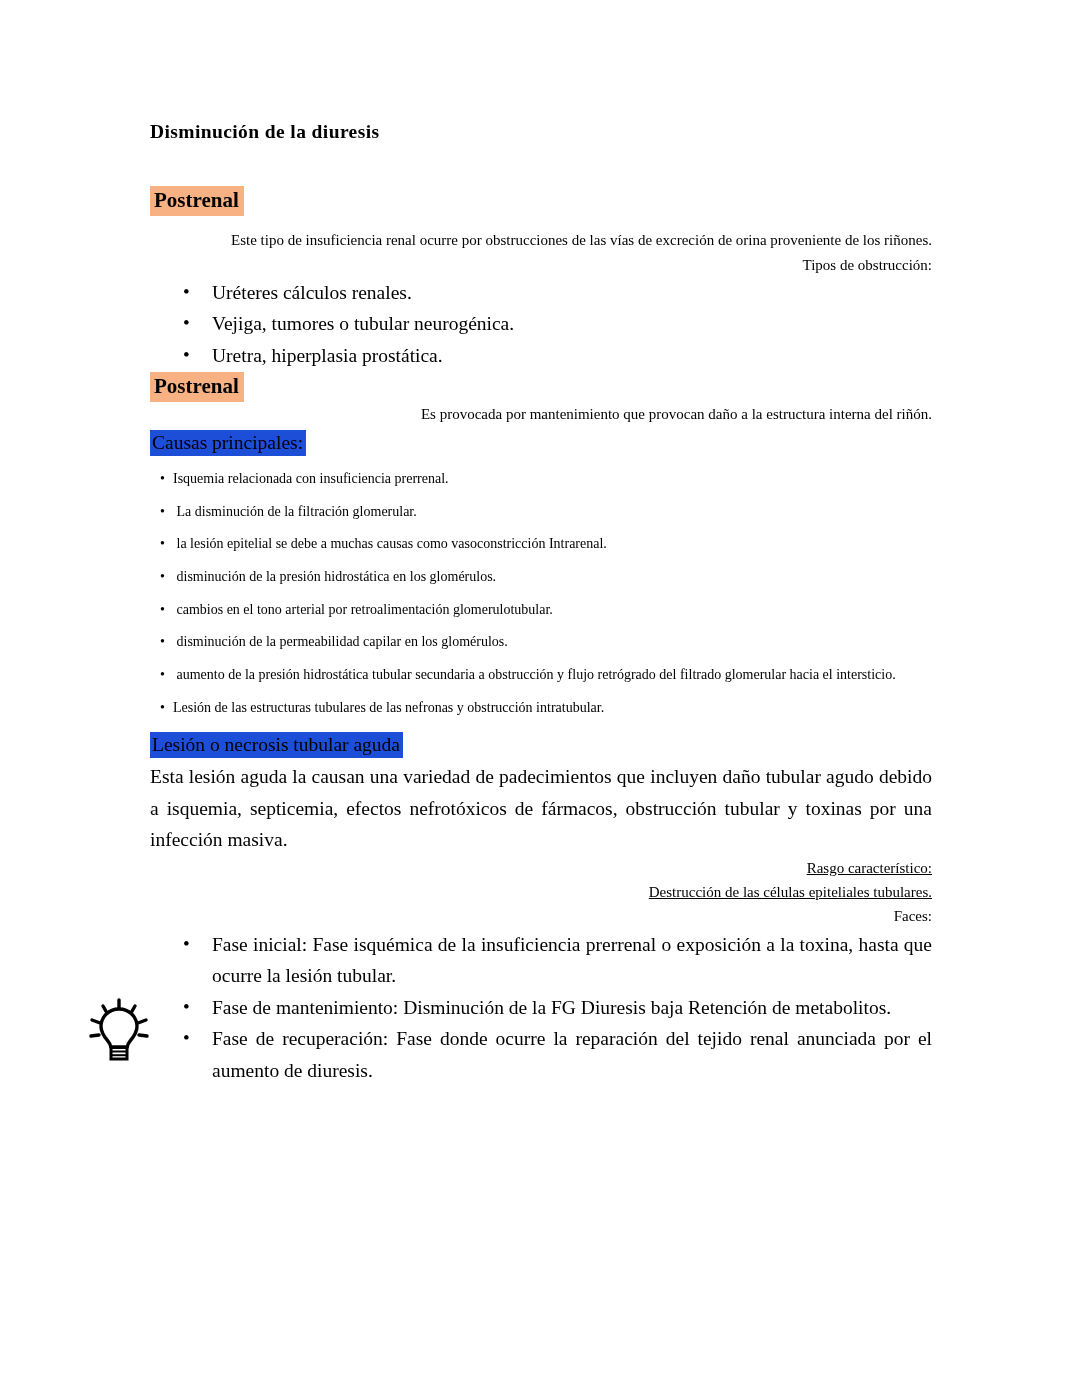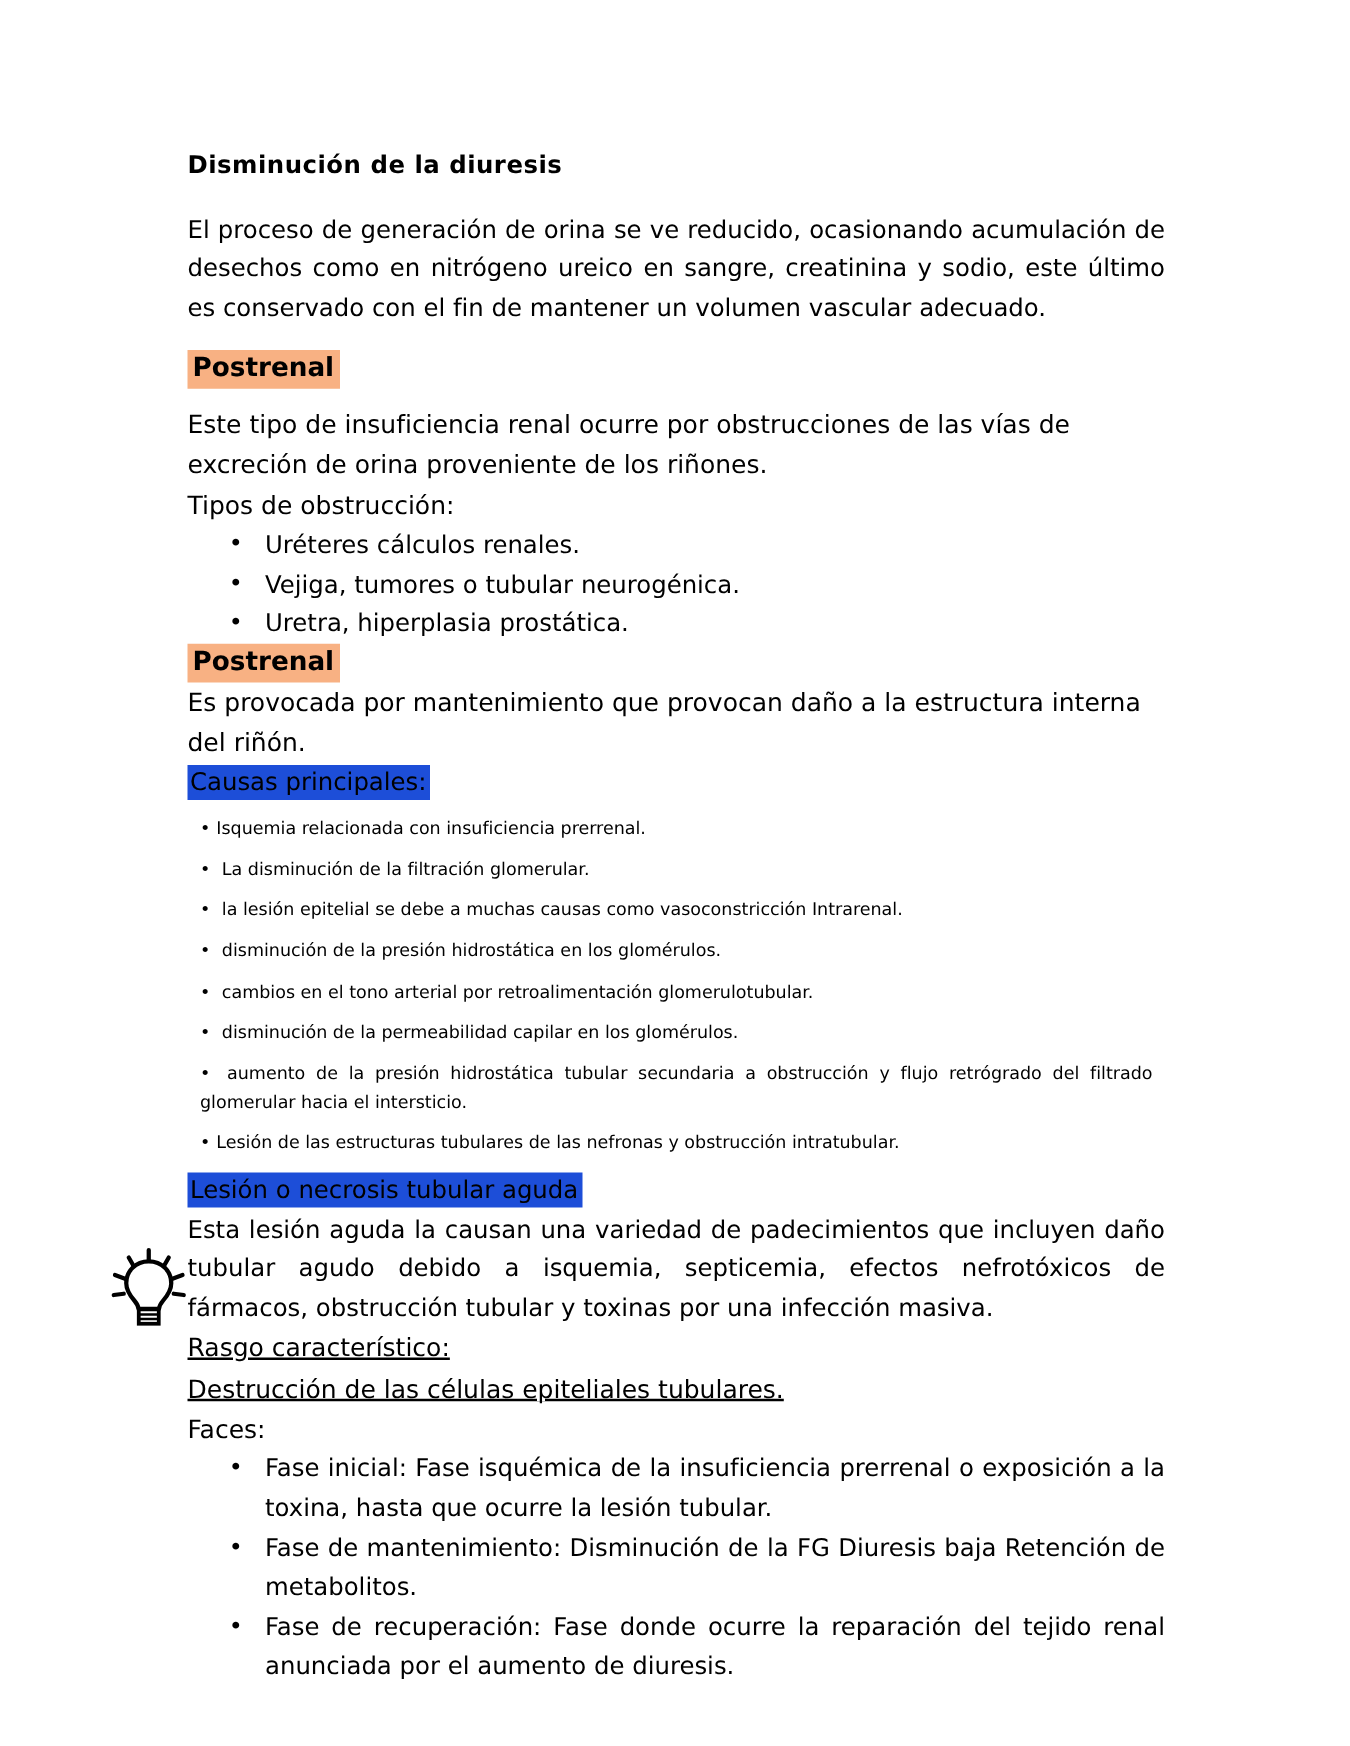--- a/index.html
+++ b/index.html
@@ -17,20 +17,21 @@
     overflow: hidden;
   }
 
   .page {
     position: absolute;
     left: 0;
     top: 0;
     width: 1080px;
     height: 1085px;
     background: #ffffff;
+    font-family: Liberation Serif, serif;
   }
 
   .content {
     position: absolute;
     left: 150px;
     top: 118px;
     width: 782px;
   }
 
   
@@ -43,24 +44,24 @@
   }
 
   .para {
     font-size: 19.5px;
     line-height: 1.62;
     margin: 0;
     text-align: justify;
     text-justify: inter-word;
   }
   .para-left {
-    font-size: 20px;
-    line-height: 1.62;
-    margin: 0;
-    text-align: left;
+    font-size: 15px;
+    line-height: 1.62;
+    margin: 0;
+    text-align: right;
   }
 
   .spacer-sm { height: 12px; }
   .spacer-md { height: 18px; }
 
   
   .hl-head {
     display: inline-block;
     font-weight: bold;
     font-size: 21px;
@@ -148,21 +149,20 @@
 </style>
 </head>
 <body>
 
 <div class="page">
 
   <div class="content">
 
     <p class="h-bold">Disminución de la diuresis</p>
 
-    <p class="para">El proceso de generación de orina se ve reducido, ocasionando acumulación de desechos como en nitrógeno ureico en sangre, creatinina y sodio, este último es conservado con el fin de mantener un volumen vascular adecuado.</p>
 
     <div class="spacer-md"></div>
 
     <div>
       <span class="hl-head hl-strong">Postrenal</span>
     </div>
 
     <div class="spacer-sm"></div>
 
     <p class="para-left">Este tipo de insuficiencia renal ocurre por obstrucciones de las vías de excreción de orina proveniente de los riñones.</p>

